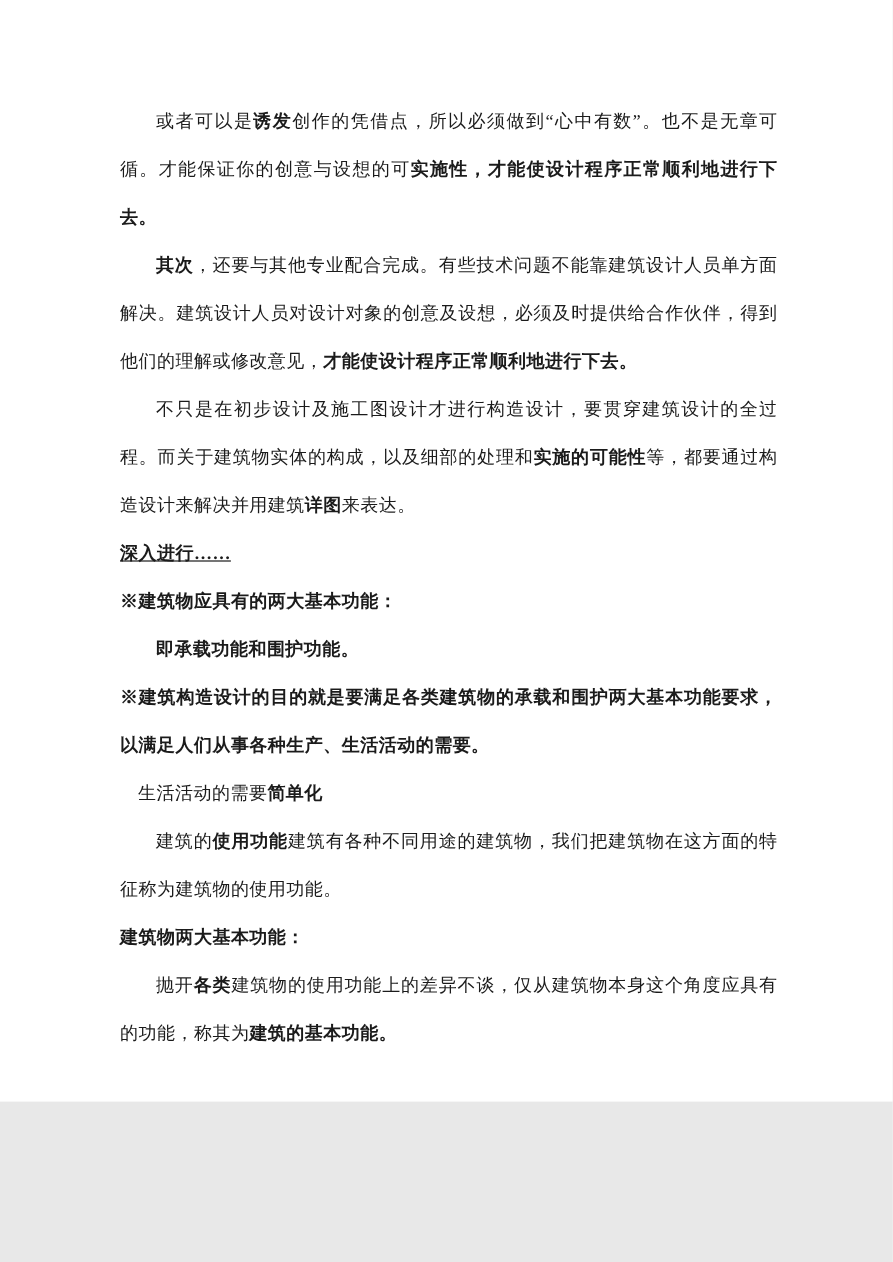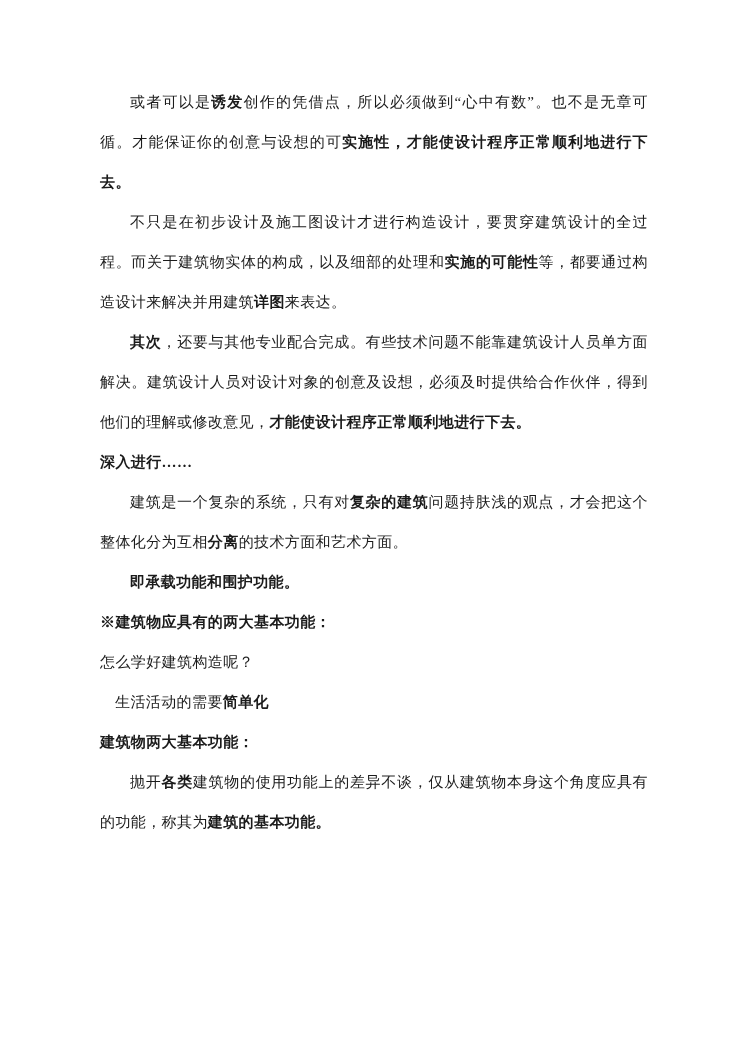--- a/index.html
+++ b/index.html
@@ -6,21 +6,21 @@
     margin: 0;
     padding: 0;
   }
   body {
     width: 744px;
     height: 1052px;
     background: #e8e8e8;
   }
   .page {
     width: 744px;
-    height: 1052px;
+    height: 918px;
     background: #ffffff;
     box-sizing: border-box;
     padding: 82px 96px 0 100px;
     overflow: hidden;
   }
   .doc {
     font-family: "Liberation Serif", "DejaVu Serif", serif;
     font-size: 15px;
     letter-spacing: 0.4px;
     color: #1b1b1b;
@@ -34,24 +34,24 @@
   .bold {
     font-weight: bold;
   }
 </style>
 </head>
 <body>
 
 <div class="page" style="background: rgb(255, 255, 255);">
   <div class="doc" style="color: rgb(27, 27, 27);">
       <p class="para" style="text-indent: 2em;"><span>或者可以是</span><span class="bold">诱发</span><span>创作的凭借点，所以必须做到“心中有数”。也不是无章可循。才能保证你的创意与设想的可</span><span class="bold">实施性，才能使设计程序正常顺利地进行下去。</span></p>
+      <p class="para" style="text-indent: 2em;"><span class="bold">其次</span><span>，还要与其他专业配合完成。有些技术问题不能靠建筑设计人员单方面解决。建筑设计人员对设计对象的创意及设想，必须及时提供给合作伙伴，得到他们的理解或修改意见，</span><span class="bold">才能使设计程序正常顺利地进行下去。</span></p>
       <p class="para" style="text-indent: 2em;"><span>不只是在初步设计及施工图设计才进行构造设计，要贯穿建筑设计的全过程。而关于建筑物实体的构成，以及细部的处理和</span><span class="bold">实施的可能性</span><span>等，都要通过构造设计来解决并用建筑</span><span class="bold">详图</span><span>来表达。</span></p>
-      <p class="para" style="text-indent: 2em;"><span class="bold">其次</span><span>，还要与其他专业配合完成。有些技术问题不能靠建筑设计人员单方面解决。建筑设计人员对设计对象的创意及设想，必须及时提供给合作伙伴，得到他们的理解或修改意见，</span><span class="bold">才能使设计程序正常顺利地进行下去。</span></p>
-      <p class="para" style="text-indent: 0em;"><span class="bold">深入进行……</span></p>
-      <p class="para" style="text-indent: 2em;"><span>建筑是一个复杂的系统，只有对</span><span class="bold">复杂的建筑</span><span>问题持肤浅的观点，才会把这个整体化分为互相</span><span class="bold">分离</span><span>的技术方面和艺术方面。</span></p>
+      <p class="para" style="text-indent: 0em; text-decoration: underline;"><span class="bold">深入进行……</span></p>
+      <p class="para" style="text-indent: 0em;"><span class="bold">※建筑物应具有的两大基本功能：</span></p>
       <p class="para" style="text-indent: 2em;"><span class="bold">即承载功能和围护功能。</span></p>
-      <p class="para" style="text-indent: 0em;"><span class="bold">※建筑物应具有的两大基本功能：</span></p>
-      <p class="para" style="text-indent: 0em;"><span>怎么学好建筑构造呢？</span></p>
+      <p class="para" style="text-indent: 0em;"><span class="bold">※建筑构造设计的目的就是要满足各类建筑物的承载和围护两大基本功能要求，以满足人们从事各种生产、生活活动的需要。</span></p>
       <p class="para" style="text-indent: 1em;"><span>生活活动的需要</span><span class="bold">简单化</span></p>
+      <p class="para" style="text-indent: 2em;"><span>建筑的</span><span class="bold">使用功能</span><span>建筑有各种不同用途的建筑物，我们把建筑物在这方面的特征称为建筑物的使用功能。</span></p>
       <p class="para" style="text-indent: 0em;"><span class="bold">建筑物两大基本功能：</span></p>
       <p class="para" style="text-indent: 2em;"><span>抛开</span><span class="bold">各类</span><span>建筑物的使用功能上的差异不谈，仅从建筑物本身这个角度应具有的功能，称其为</span><span class="bold">建筑的基本功能。</span></p>
     </div>
 </div>
 
 </body></html>

